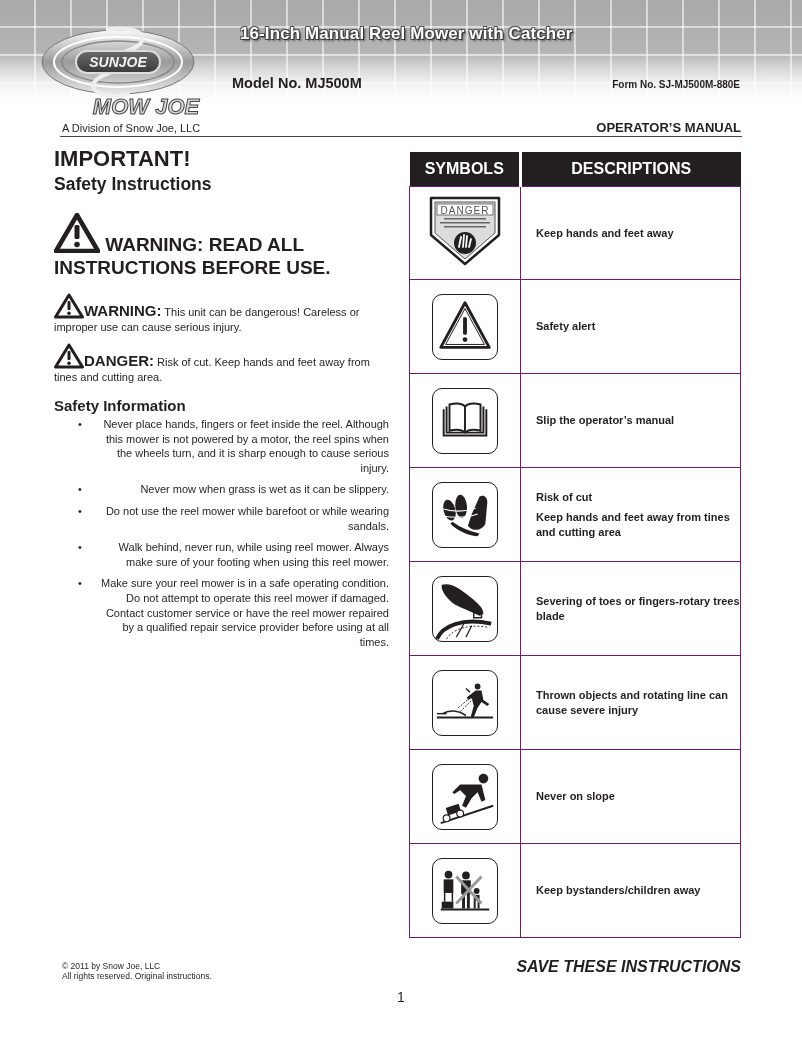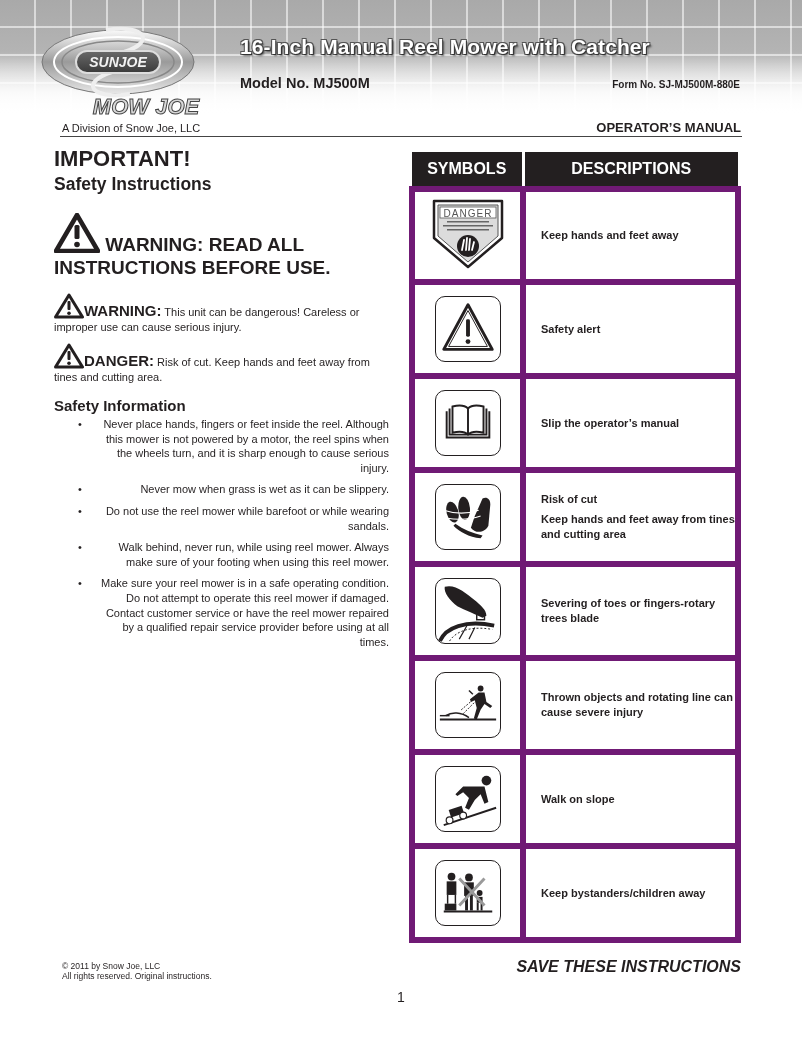--- a/index.html
+++ b/index.html
@@ -11,26 +11,26 @@
     background:
       linear-gradient(to bottom, rgba(255,255,255,0) 0%, rgba(255,255,255,0) 45%, rgba(255,255,255,0.85) 80%, #fff 100%),
       repeating-linear-gradient(to right, transparent 0, transparent 34px, rgba(255,255,255,0.55) 34px, rgba(255,255,255,0.55) 36px),
       repeating-linear-gradient(to bottom, transparent 0, transparent 26px, rgba(255,255,255,0.55) 26px, rgba(255,255,255,0.55) 28px),
       linear-gradient(to bottom, #a9a9a9 0%, #b5b5b5 50%, #dcdcdc 80%, #fff 100%);
   }
 
   .logo { position: absolute; left: 36px; top: 22px; width: 180px; height: 100px; }
 
   .title {
-    position: absolute; left: 240px; top: 35px;
-    font-size: 21px; font-weight: bold; color: #fff;
+    position: absolute; left: 240px; top: 24px;
+    font-size: 17px; font-weight: bold; color: #fff;
     text-shadow: 1px 1px 0 #333, -1px -1px 0 #555, 1px -1px 0 #555, -1px 1px 0 #555, 2px 2px 2px rgba(0,0,0,0.5);
     letter-spacing: 0.1px;
   }
-  .model { position: absolute; left: 240px; top: 75px; font-size: 14.5px; font-weight: bold; color: #231f20; }
+  .model { position: absolute; left: 232px; top: 75px; font-size: 14.5px; font-weight: bold; color: #231f20; }
   .form-no { position: absolute; right: 62px; top: 79px; font-size: 10px; font-weight: bold; color: #231f20; }
 
   .division { position: absolute; left: 62px; top: 122px; font-size: 11px; color: #231f20; }
   .operators { position: absolute; right: 61px; top: 120px; font-size: 13px; font-weight: bold; color: #231f20; }
   .rule { position: absolute; left: 60px; top: 136px; width: 682px; height: 1px; background: #444; }
 
   
   .left { position: absolute; left: 54px; top: 146px; width: 335px; }
   .important { font-size: 22px; font-weight: bold; line-height: 26px; }
   .safety-instr { font-size: 17.5px; font-weight: bold; line-height: 22px; margin-top: 1px; }
@@ -42,21 +42,21 @@
   .para + .para { margin-top: 8px; }
   .sec-head { margin-top: 12px; font-size: 15px; font-weight: bold; }
   ul.bullets { list-style: none; margin-top: 3px; padding-left: 24px; text-align: right; }
   ul.bullets li { position: relative; padding-left: 16px; font-size: 11px; line-height: 14.6px; margin-bottom: 7px; color: #231f20; }
   ul.bullets li::before { content: "•"; position: absolute; left: 0; top: 0; font-size: 11px; }
 
   
   .sym-table { position: absolute; left: 409px; top: 152px; width: 332px; border-collapse: collapse; }
   .sym-table th { background: #231f20; color: #fff; font-size: 16px; font-weight: bold; height: 26px; text-align: center; padding: 8px; }
   .sym-table th.c1 { width: 111px; border-right: 3px solid #fff; }
-  .sym-table td { border: 6px solid #701a75; vertical-align: middle; }
+  .sym-table td { border: 1px solid #701a75; vertical-align: middle; }
   .sym-table td.icon-cell { width: 111px; text-align: center; }
   .sym-table td.desc-cell { padding-left: 15px; font-size: 11px; font-weight: bold; line-height: 15px; }
   .sym-table tr.r1 td { height: 93px; }
   .sym-table tr.rn td { height: 94px; }
   .iconbox { display: inline-block; width: 66px; height: 66px; border: 1.5px solid #231f20; border-radius: 10px; vertical-align: middle; }
   .iconbox svg { width: 100%; height: 100%; display: block; }
   .desc-cell p + p { margin-top: 5px; }
 
   .copyright { position: absolute; left: 62px; top: 961px; font-size: 8.5px; line-height: 10px; color: #231f20; }
   .save { position: absolute; right: 61px; top: 958px; font-size: 16px; font-weight: bold; color: #231f20; font-style: italic; }
@@ -280,21 +280,21 @@
                 <rect x="14" y="42" width="14" height="8" transform="rotate(-18 21 46)"></rect>
               </g>
               <g fill="#fff" stroke="#231f20" stroke-width="1.2">
                 <circle cx="14" cy="55" r="3.5"></circle>
                 <circle cx="28" cy="50" r="3.5"></circle>
               </g>
             </svg>
         </span>
       </td>
       <td class="desc-cell">
-          <p>Walk on slope</p>
+          <p>Never on slope</p>
         </td>
     </tr>
 
     <tr class="rn">
       <td class="icon-cell">
         <span class="iconbox">
           <svg viewBox="0 0 66 66">
               <path d="M8 52 H58" stroke="#231f20" stroke-width="2"></path>
               <g fill="#231f20">
                 <circle cx="16" cy="16" r="4"></circle>

